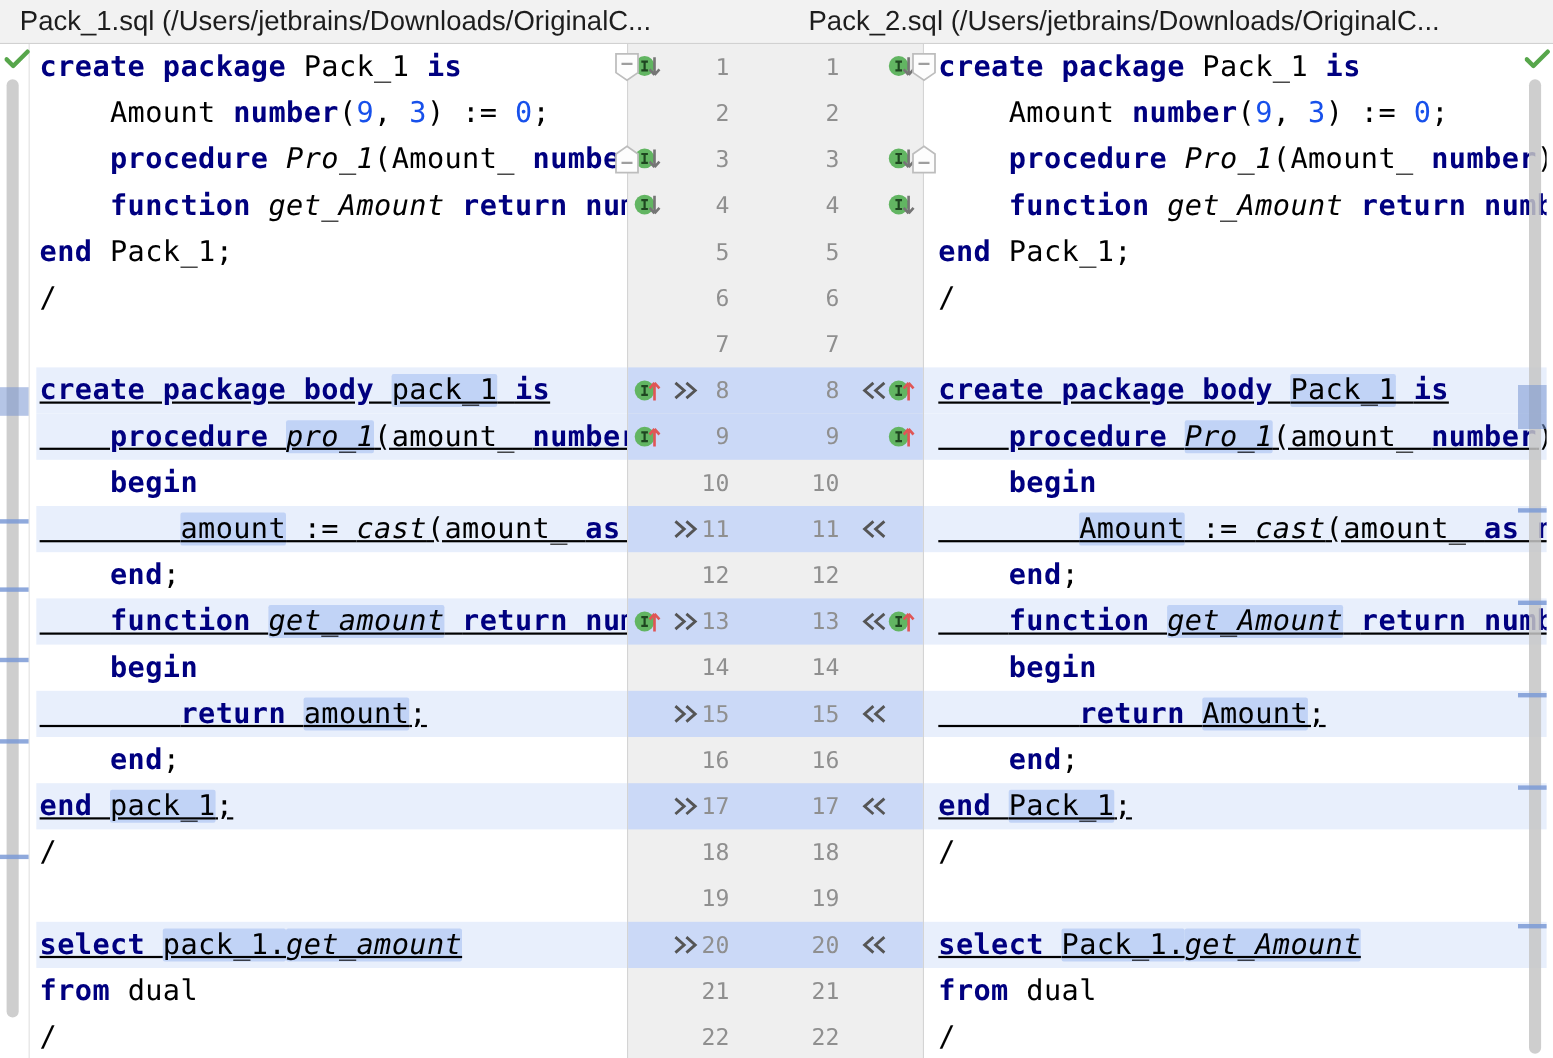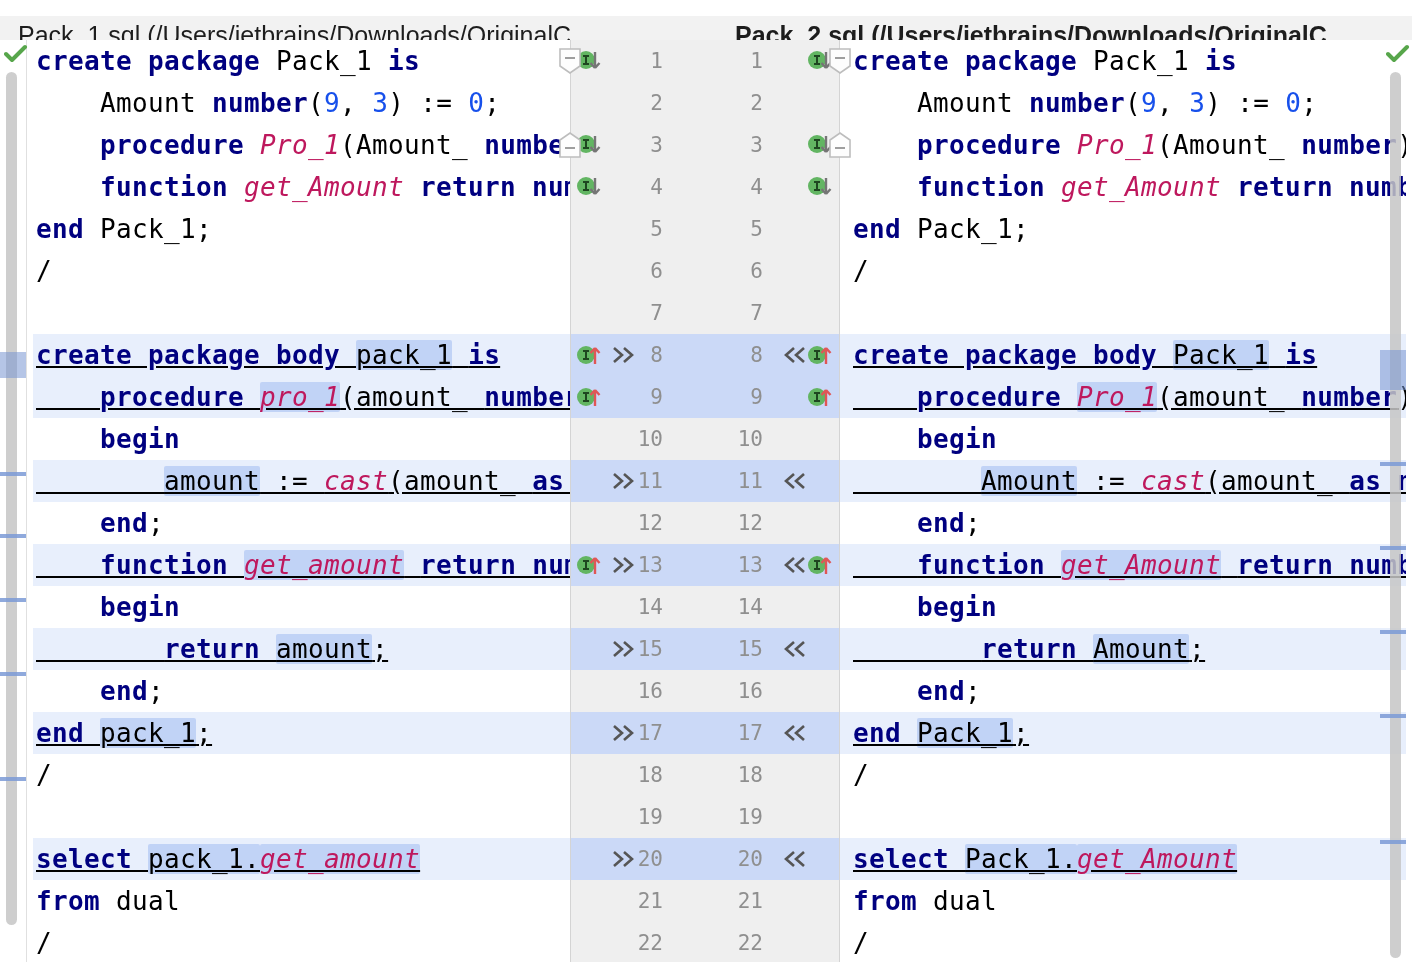--- a/index.html
+++ b/index.html
@@ -1,38 +1,38 @@
 <!DOCTYPE html>
 <html><head>
 <meta charset="utf-8">
 <style>
   html,body{margin:0;padding:0;background:#fff;}
   .app{position:relative;width:1412px;height:962px;overflow:hidden;background:#fff;
        font-family:"Liberation Sans",sans-serif;}
   
-  .titlebar{position:absolute;left:0;top:16px;width:1412px;height:40px;background:#f2f2f2;
+  .titlebar{position:absolute;left:0;top:0;width:1412px;height:40px;background:#f2f2f2;
             border-bottom:1px solid #d1d1d1;box-sizing:border-box;}
   .titlebar .t{position:absolute;top:0;height:40px;line-height:38px;font-size:25px;color:#1d1d1d;
                white-space:nowrap;}
   .t-left{left:18px;}
-  .t-right{left:735px;font-weight:bold;}
+  .t-right{left:735px;}
   
   .diff{position:absolute;left:0;top:40px;width:1412px;height:922px;overflow:hidden;background:#fff;}
   .pane{position:absolute;top:0;height:922px;overflow:hidden;background:#fff;}
   .pane-left{left:0;width:570px;}
   .pane-right{left:840px;width:572px;}
   .cl{height:42px;line-height:42px;white-space:pre;overflow:hidden;
       font-family:"DejaVu Sans Mono",monospace;font-size:26px;letter-spacing:.35px;color:#000;}
   .pane-left .cl{margin-left:33px;padding-left:3px;}
   .pane-right .cl{margin-right:6px;padding-left:13px;}
   .cl.changed{background:#e8effc;text-decoration:underline;}
   .seg-kw{color:#000080;font-weight:bold;}
   .seg-num{color:#1750eb;}
   .seg-id{color:#000;}
-  .seg-itl{color:#be185d;font-style:italic;}
+  .seg-itl{color:#000000;font-style:italic;}
   .hl{background:#c1d3f6;border-radius:2px;}
   
   .gutter{position:absolute;left:570px;top:0;width:270px;height:922px;background:#efefef;
           border-left:1px solid #d4d4d4;border-right:1px solid #d4d4d4;box-sizing:border-box;}
   .grow{position:relative;height:42px;}
   .grow.changed{background:#cbd9f7;}
   .lnum{position:absolute;top:0;height:42px;line-height:42px;text-align:right;
         font-family:"DejaVu Sans Mono",monospace;font-size:21px;color:#8f8f8f;}
   .lnum-left{left:0;width:92px;}
   .lnum-right{left:100px;width:92px;}

